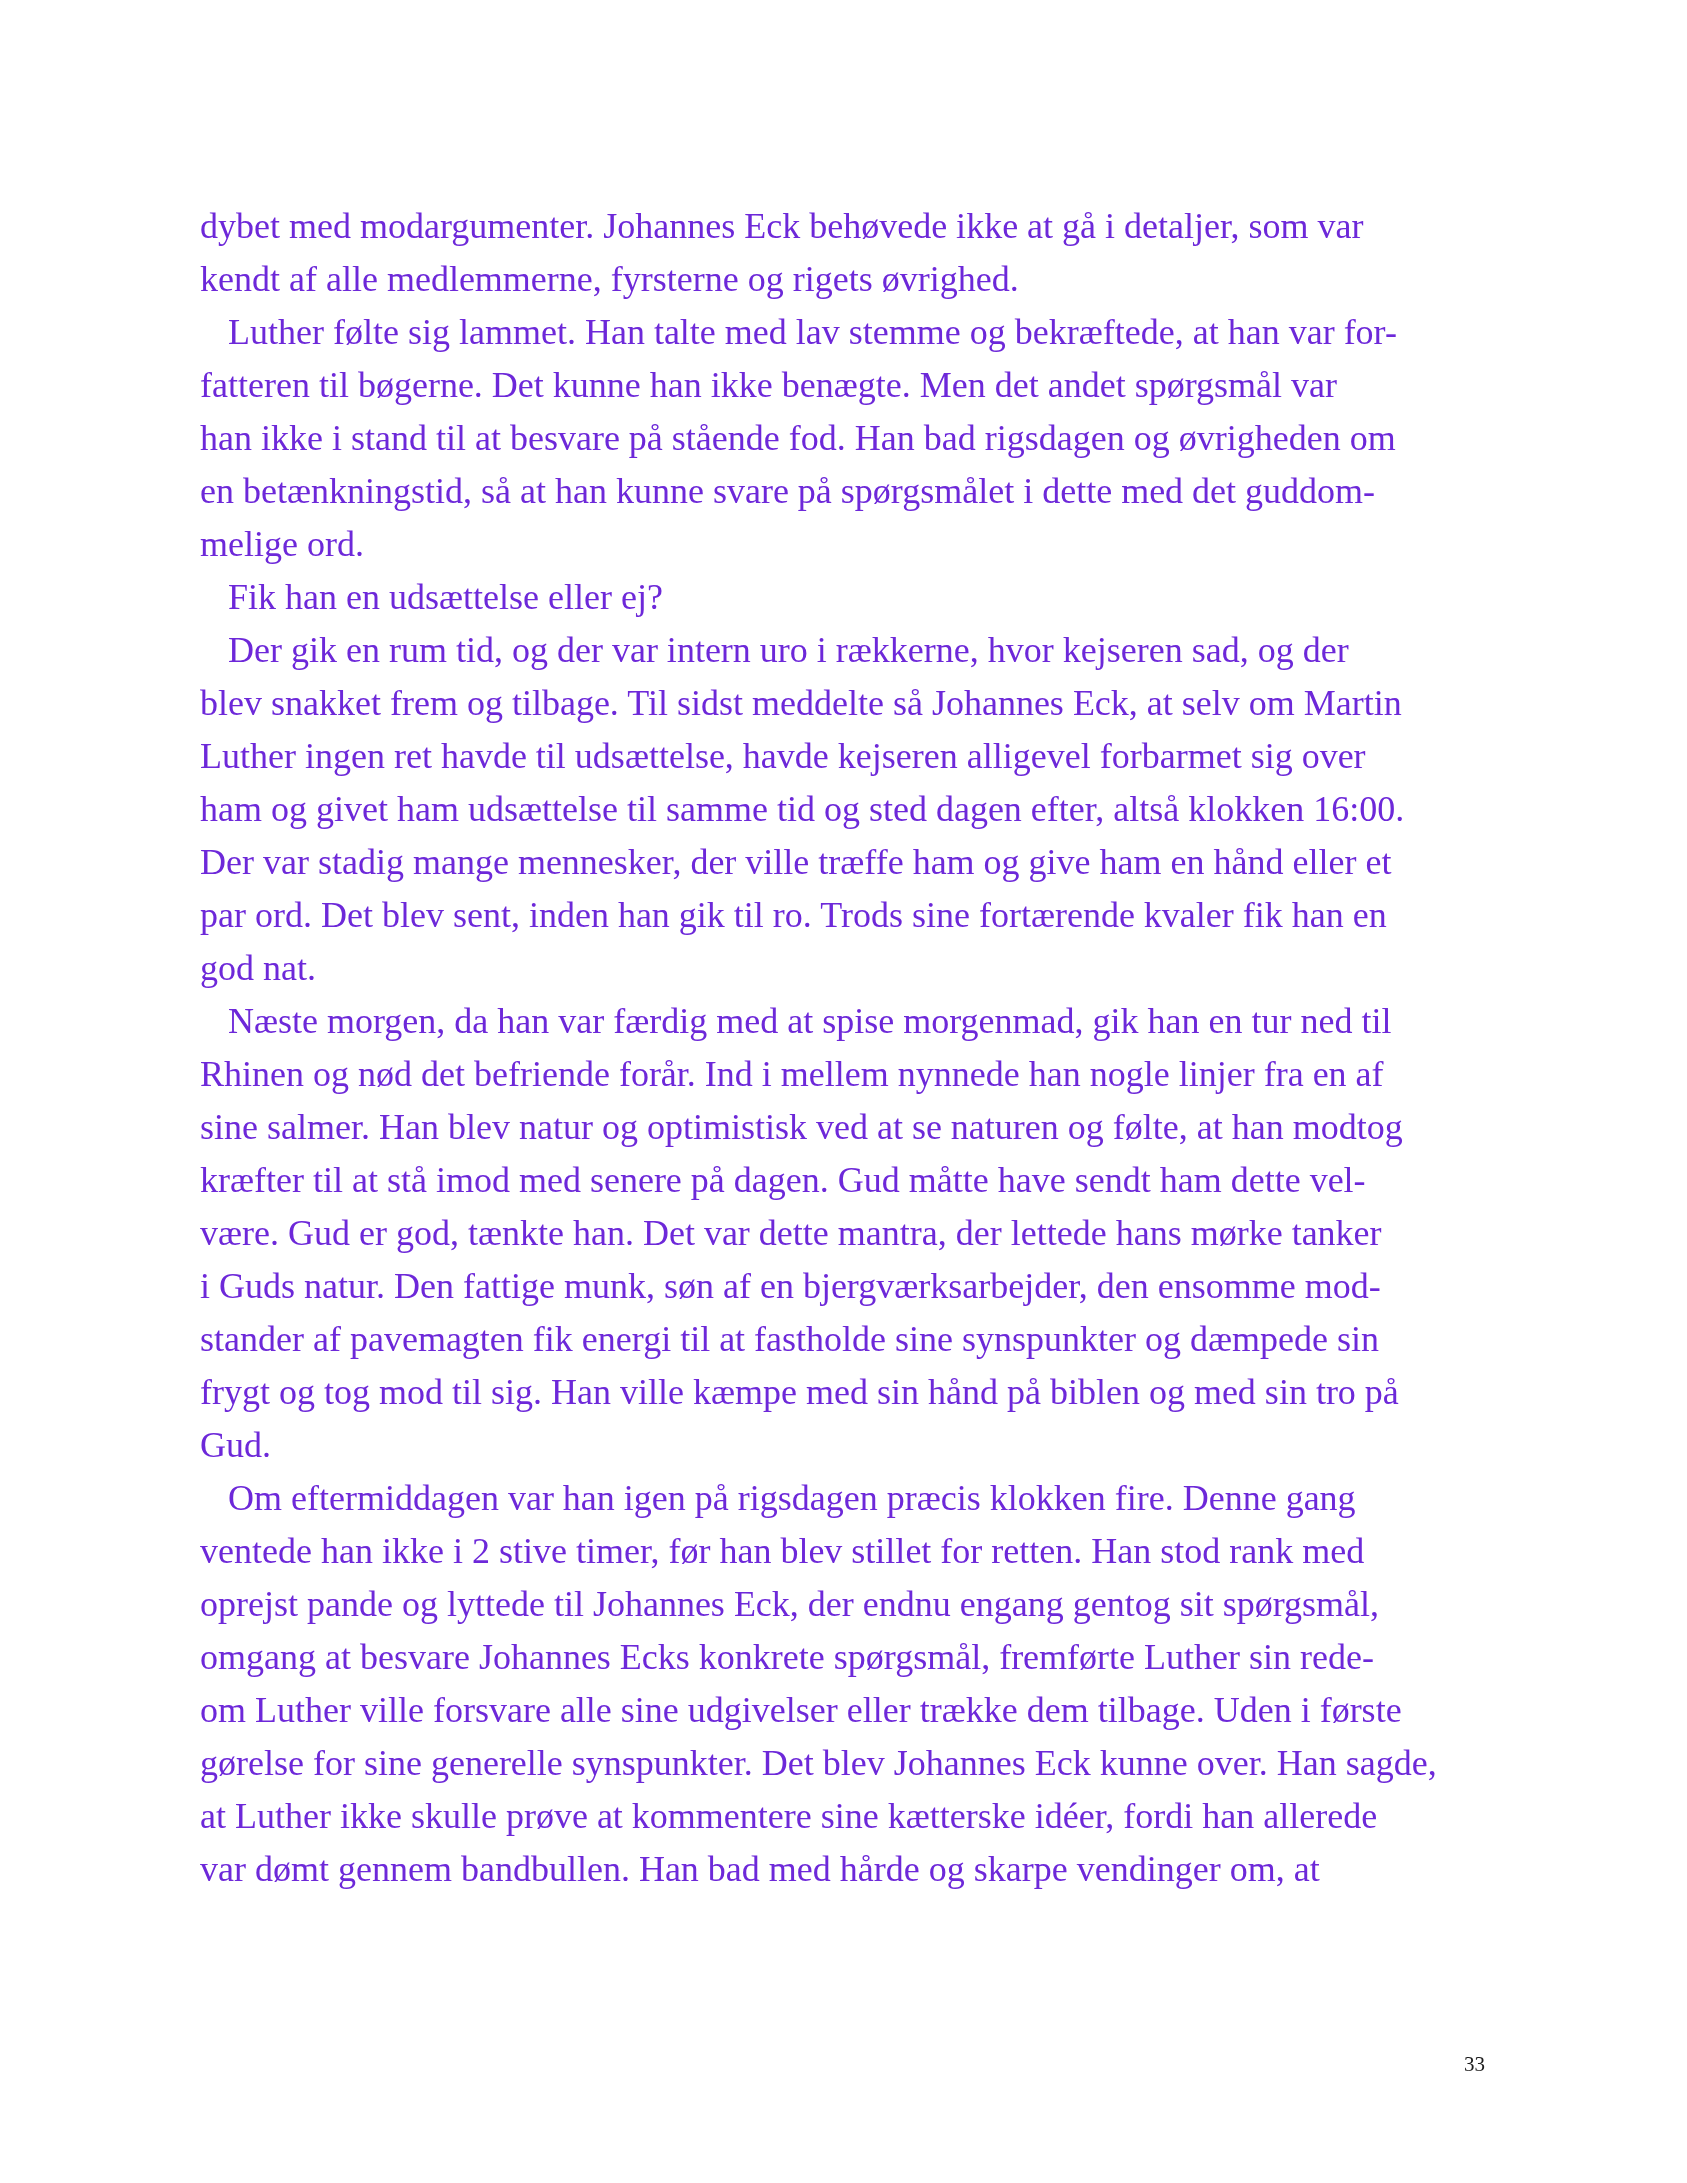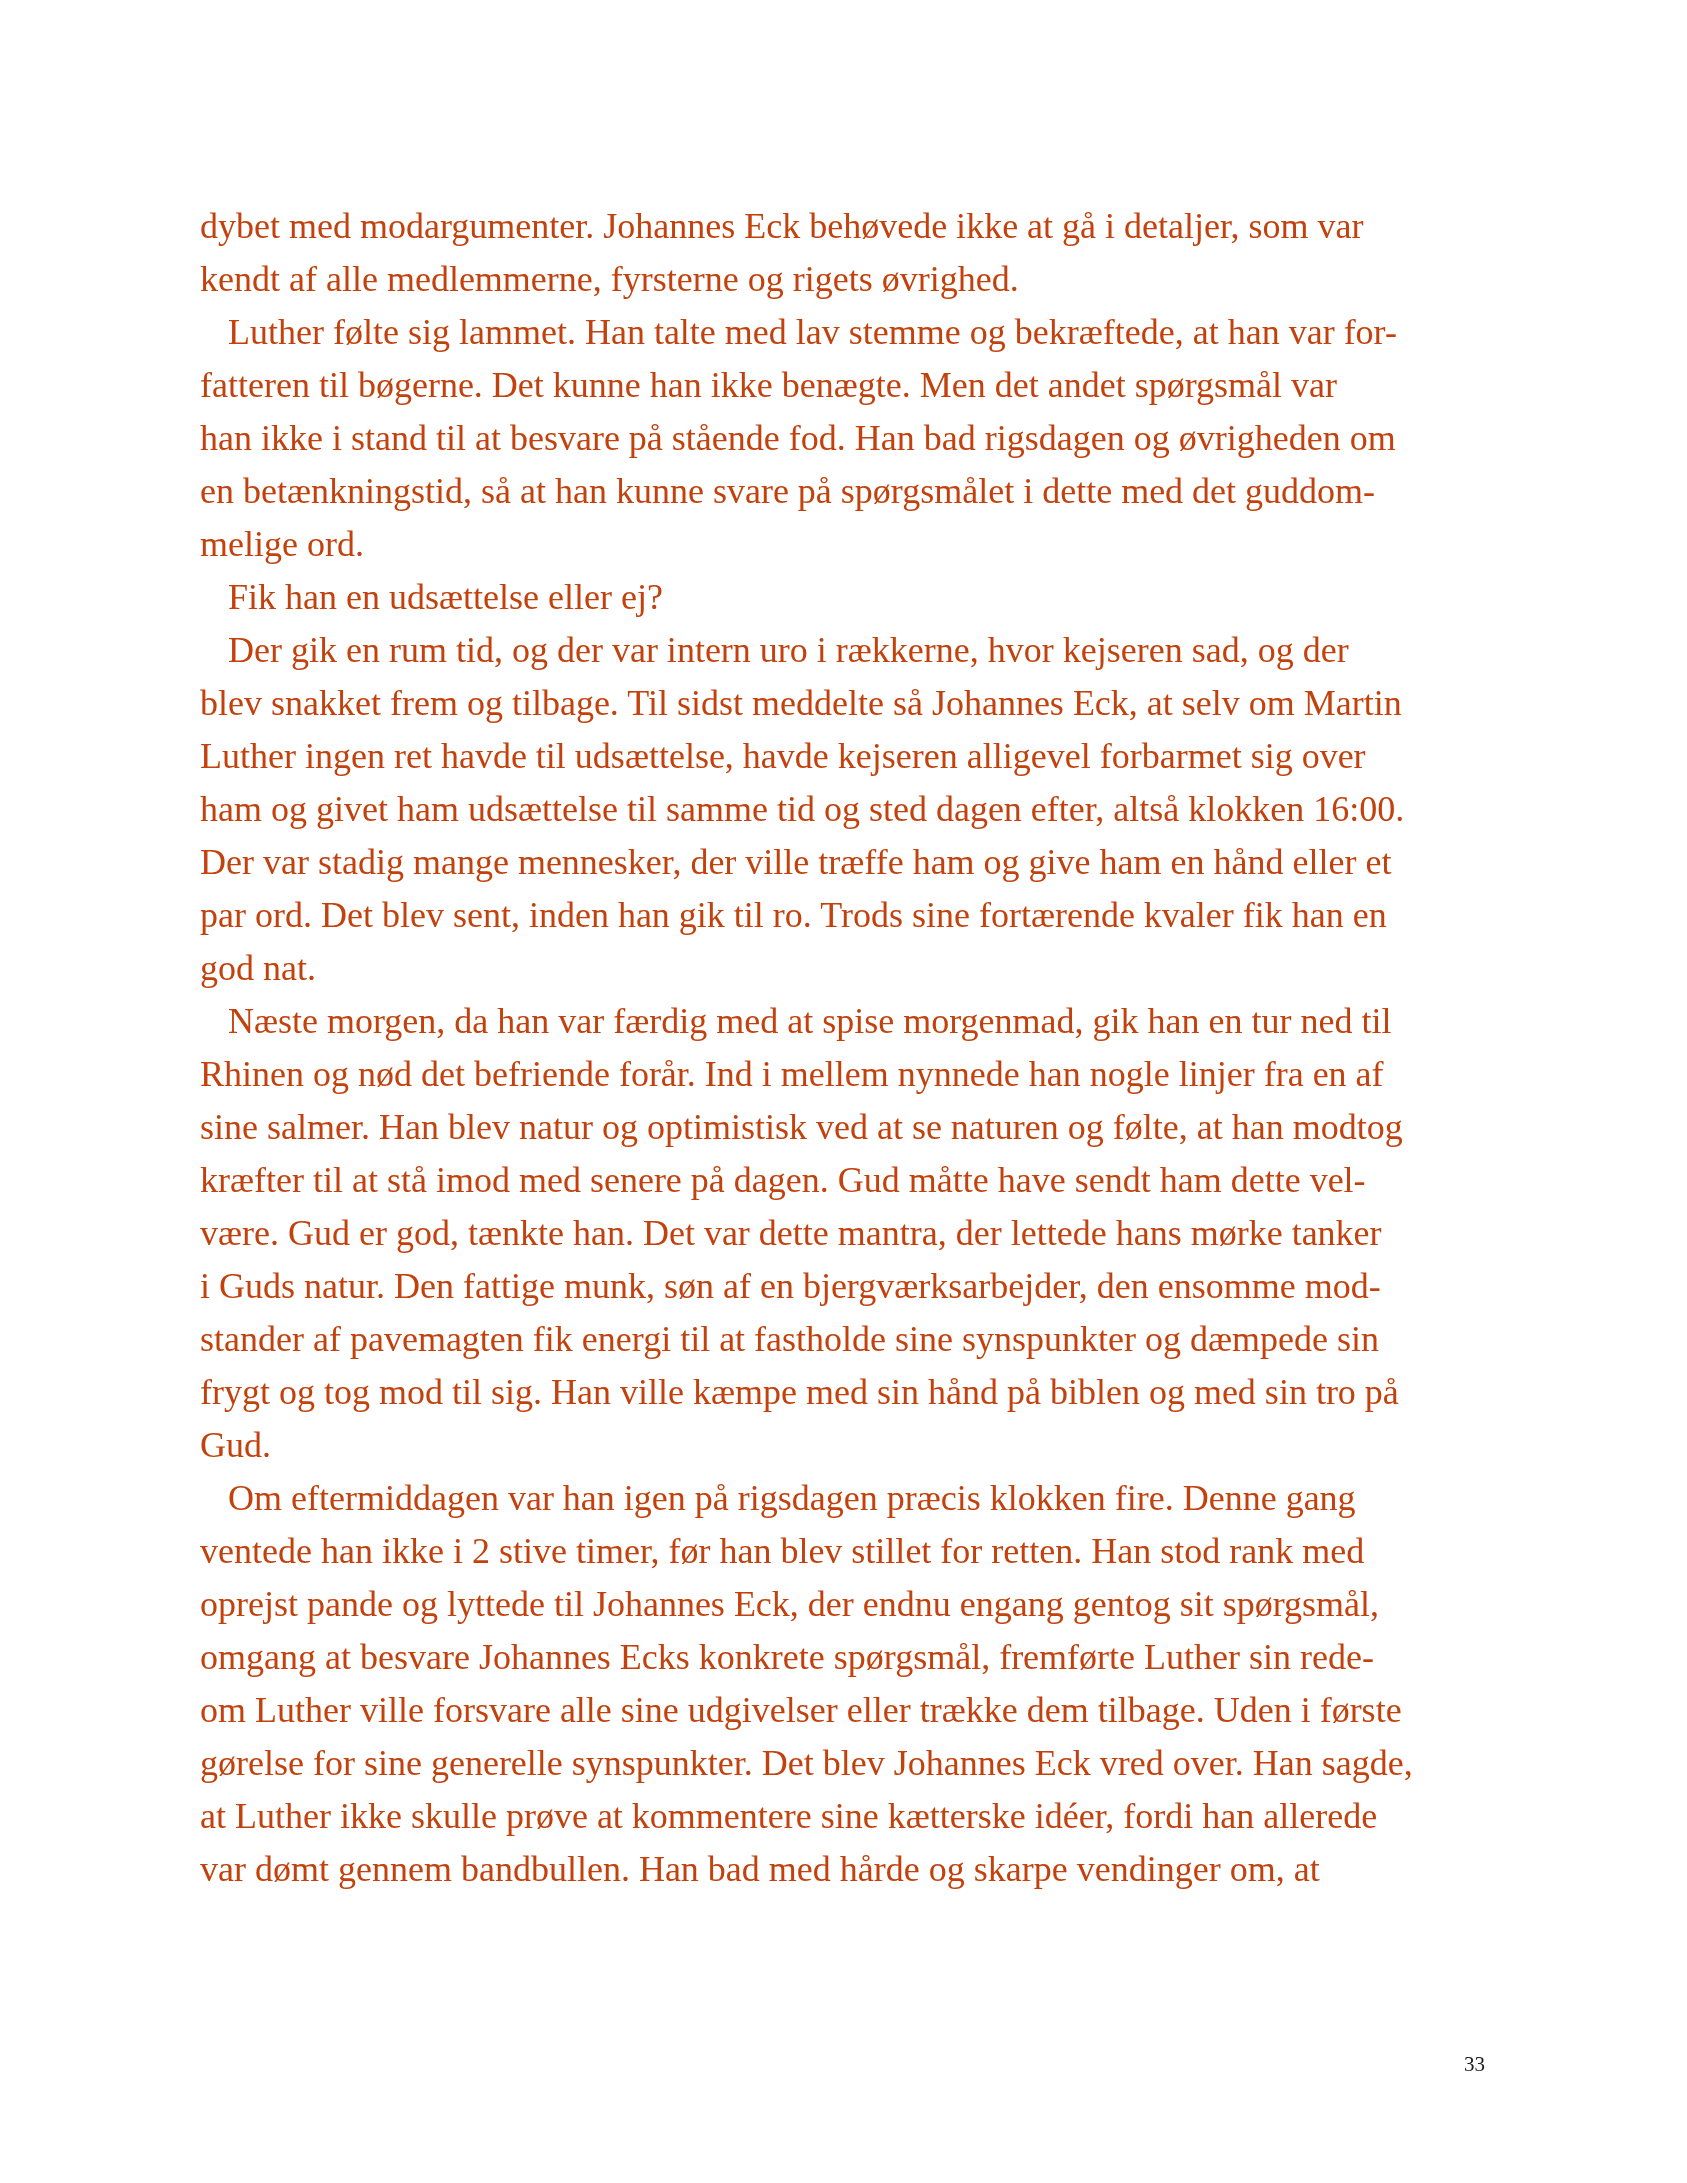--- a/index.html
+++ b/index.html
@@ -17,21 +17,21 @@
     width: 1687px;
     height: 2183px;
     background: #ffffff;
     overflow: hidden;
   }
   .text-block {
     position: absolute;
     left: 200px;
     top: 200px;
     width: 1298px;
-    color: #c2410c;
+    color: #6d28d9;
     font-size: 36px;
     line-height: 53px;
     text-rendering: optimizeLegibility;
   }
   .line {
     white-space: nowrap;
   }
   .line.indent {
     padding-left: 28px;
   }
@@ -73,19 +73,19 @@
       <div class="line">være. Gud er god, tænkte han. Det var dette mantra, der lettede hans mørke tanker</div>
       <div class="line">i Guds natur. Den fattige munk, søn af en bjergværksarbejder, den ensomme mod-</div>
       <div class="line">stander af pavemagten fik energi til at fastholde sine synspunkter og dæmpede sin</div>
       <div class="line">frygt og tog mod til sig. Han ville kæmpe med sin hånd på biblen og med sin tro på</div>
       <div class="line">Gud.</div>
       <div class="line indent">Om eftermiddagen var han igen på rigsdagen præcis klokken fire. Denne gang</div>
       <div class="line">ventede han ikke i 2 stive timer, før han blev stillet for retten. Han stod rank med</div>
       <div class="line">oprejst pande og lyttede til Johannes Eck, der endnu engang gentog sit spørgsmål,</div>
       <div class="line">omgang at besvare Johannes Ecks konkrete spørgsmål, fremførte Luther sin rede-</div>
       <div class="line">om Luther ville forsvare alle sine udgivelser eller trække dem tilbage. Uden i første</div>
-      <div class="line">gørelse for sine generelle synspunkter. Det blev Johannes Eck vred over. Han sagde,</div>
+      <div class="line">gørelse for sine generelle synspunkter. Det blev Johannes Eck kunne over. Han sagde,</div>
       <div class="line">at Luther ikke skulle prøve at kommentere sine kætterske idéer, fordi han allerede</div>
       <div class="line">var dømt gennem bandbullen. Han bad med hårde og skarpe vendinger om, at</div>
     </div>
   <div class="page-number">33</div>
 </div>
 
 
 </body></html>

